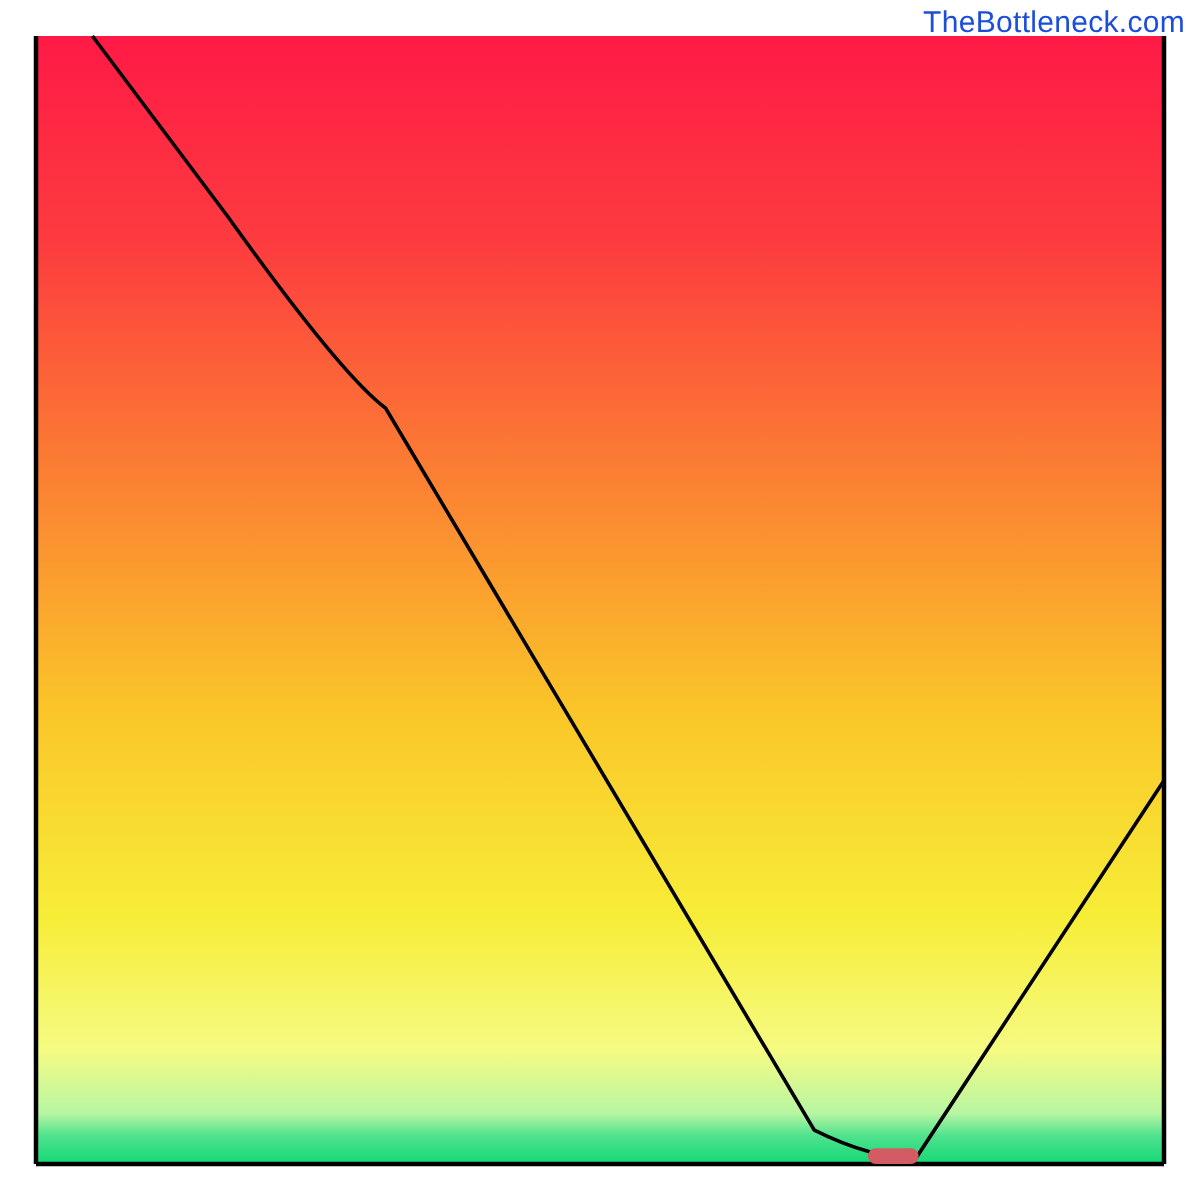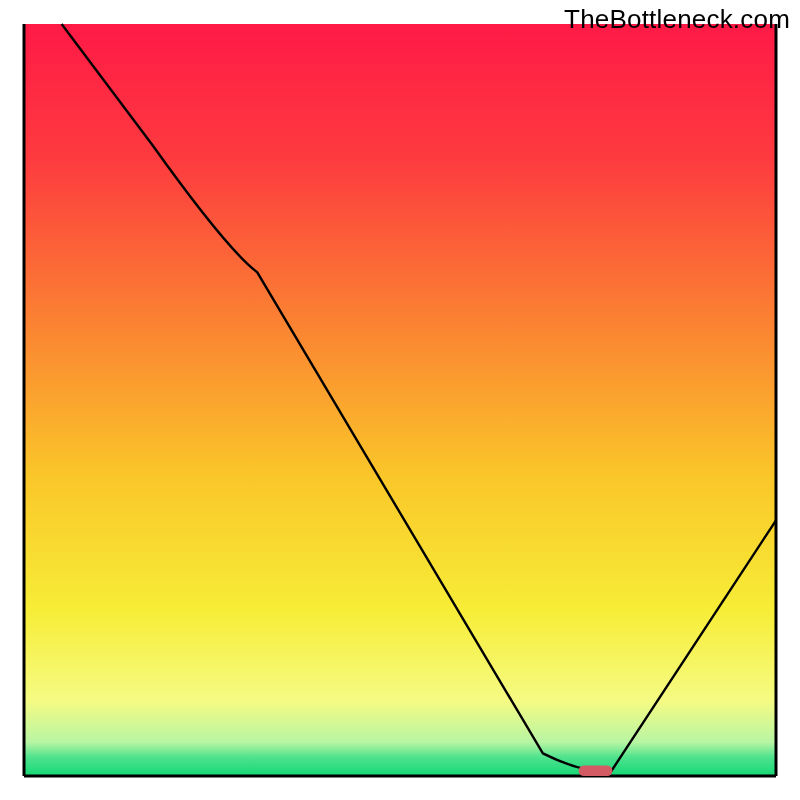--- a/index.html
+++ b/index.html
@@ -12,23 +12,23 @@
   }
   .container {
     position: relative;
     width: 800px;
     height: 800px;
   }
   .watermark {
     position: absolute;
     top: 4px;
     right: 10px;
-    font-size: 26px;
+    font-size: 20px;
     font-weight: 500;
-    color: #000000;
+    color: #1d4ed8;
     letter-spacing: 0.2px;
     z-index: 10;
   }
   svg.chart {
     position: absolute;
     top: 0;
     left: 0;
   }
 </style>
 </head>

